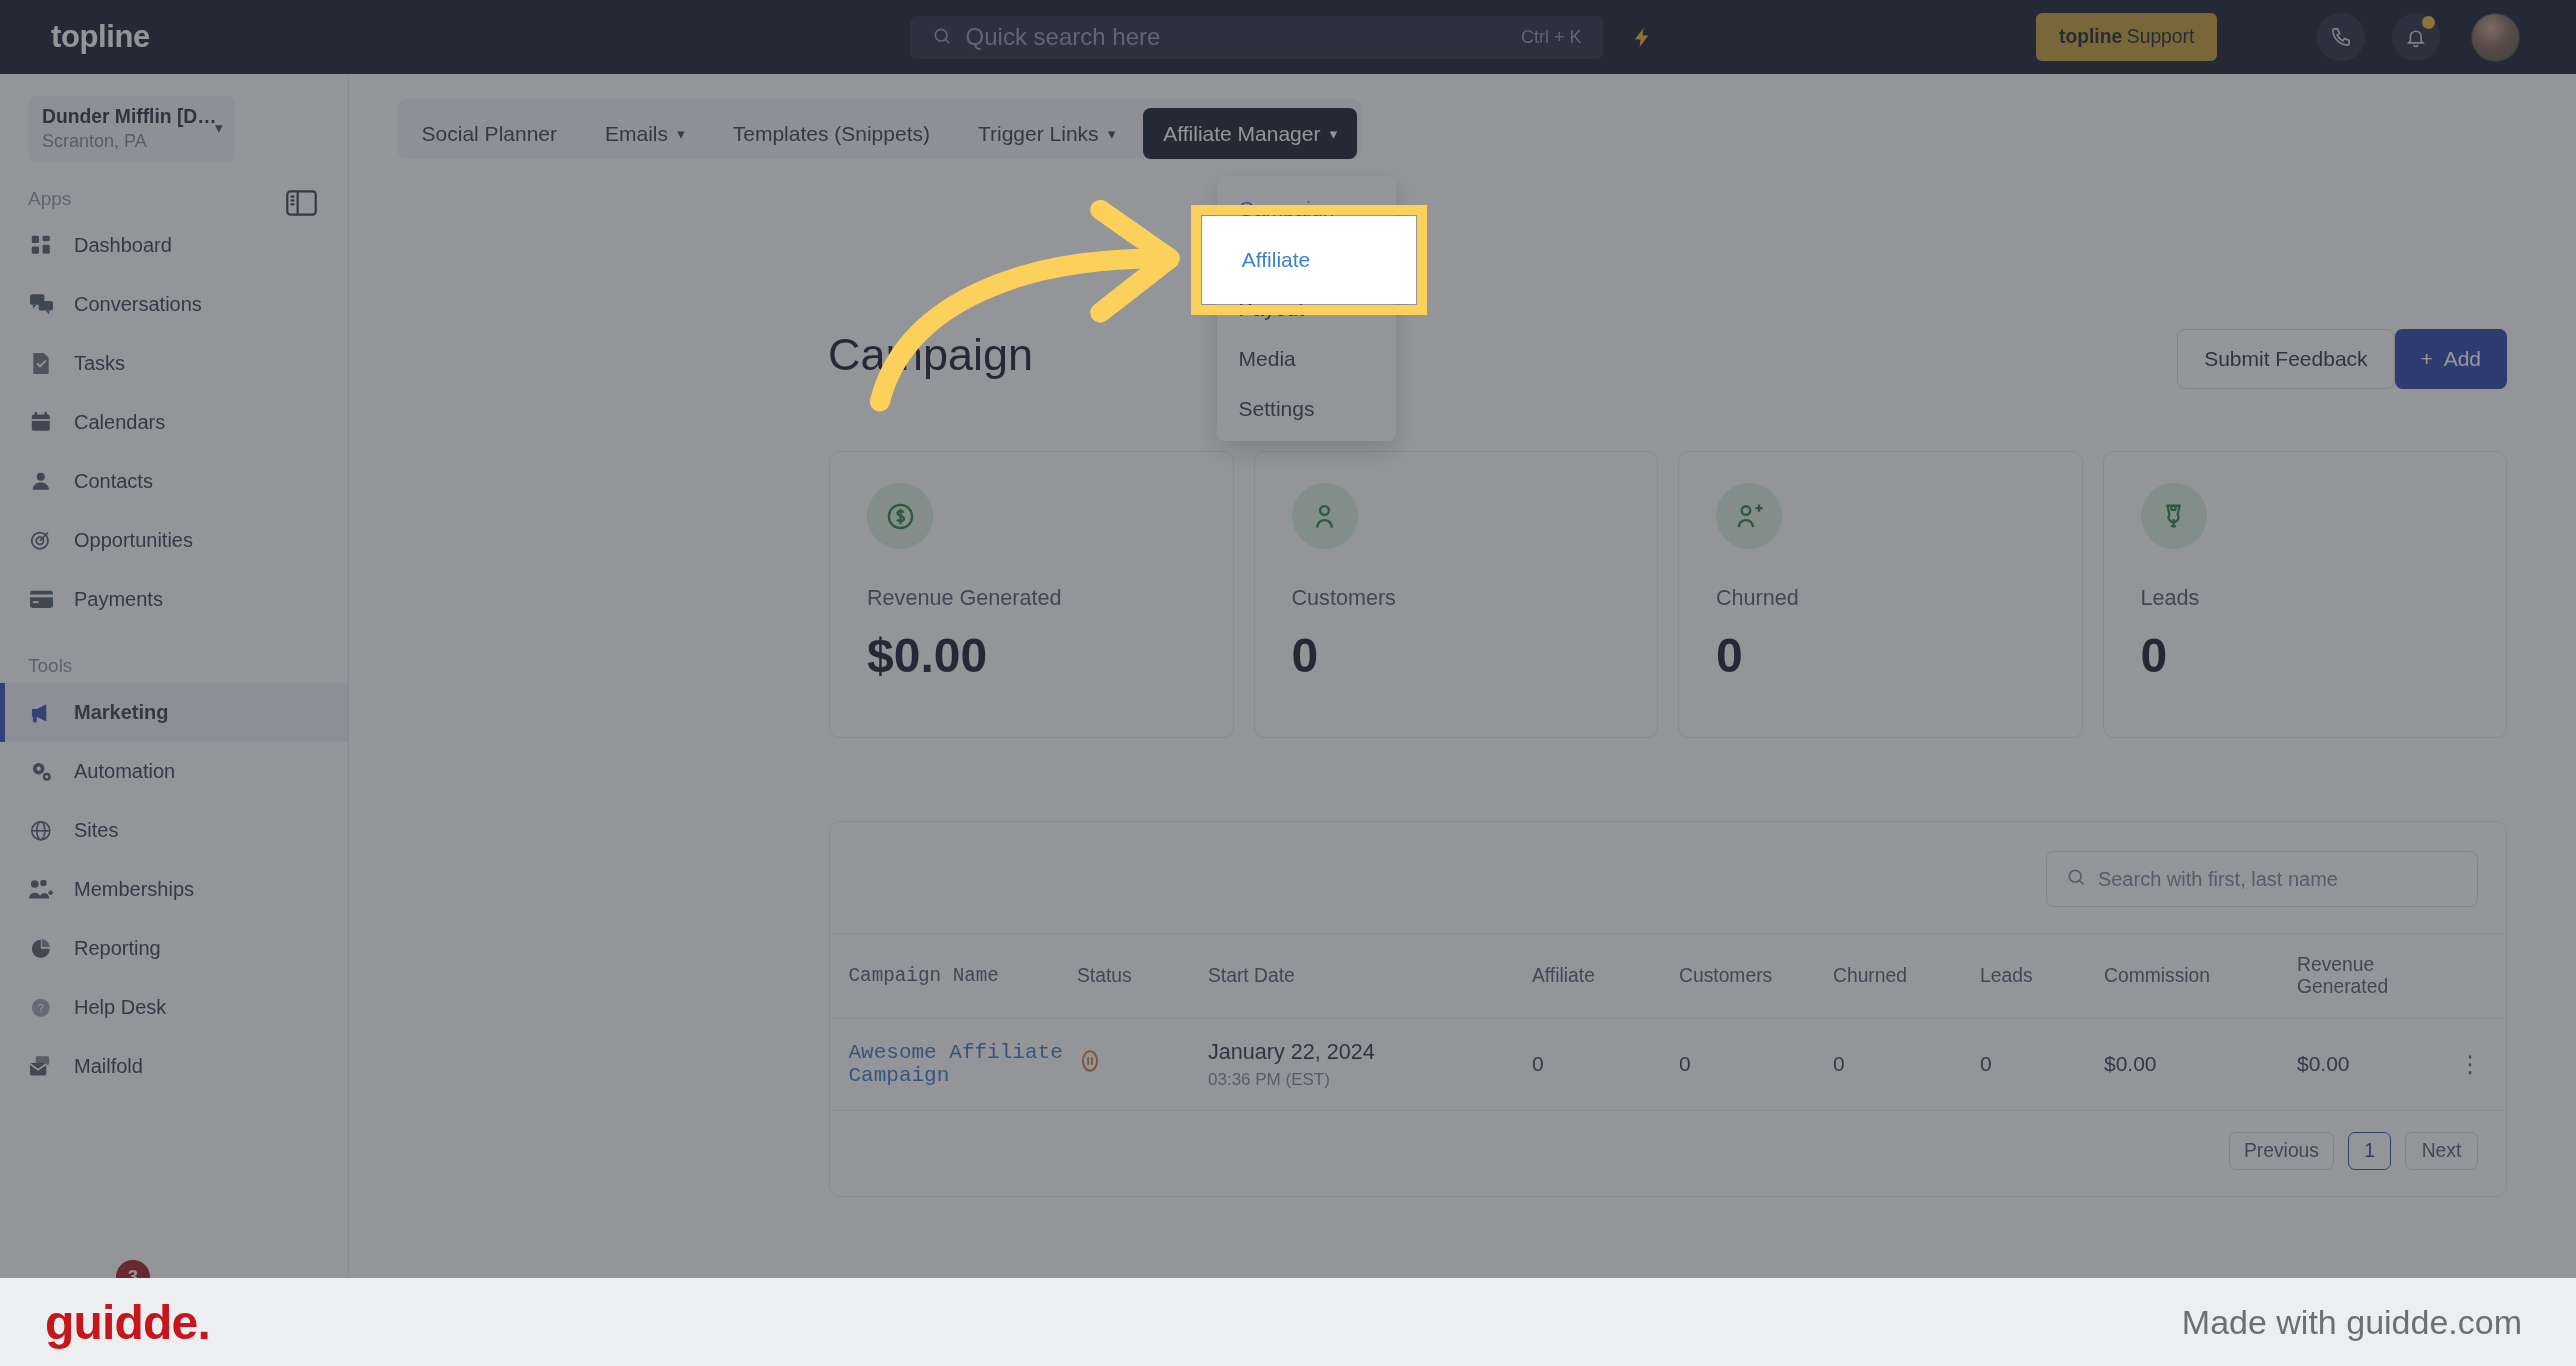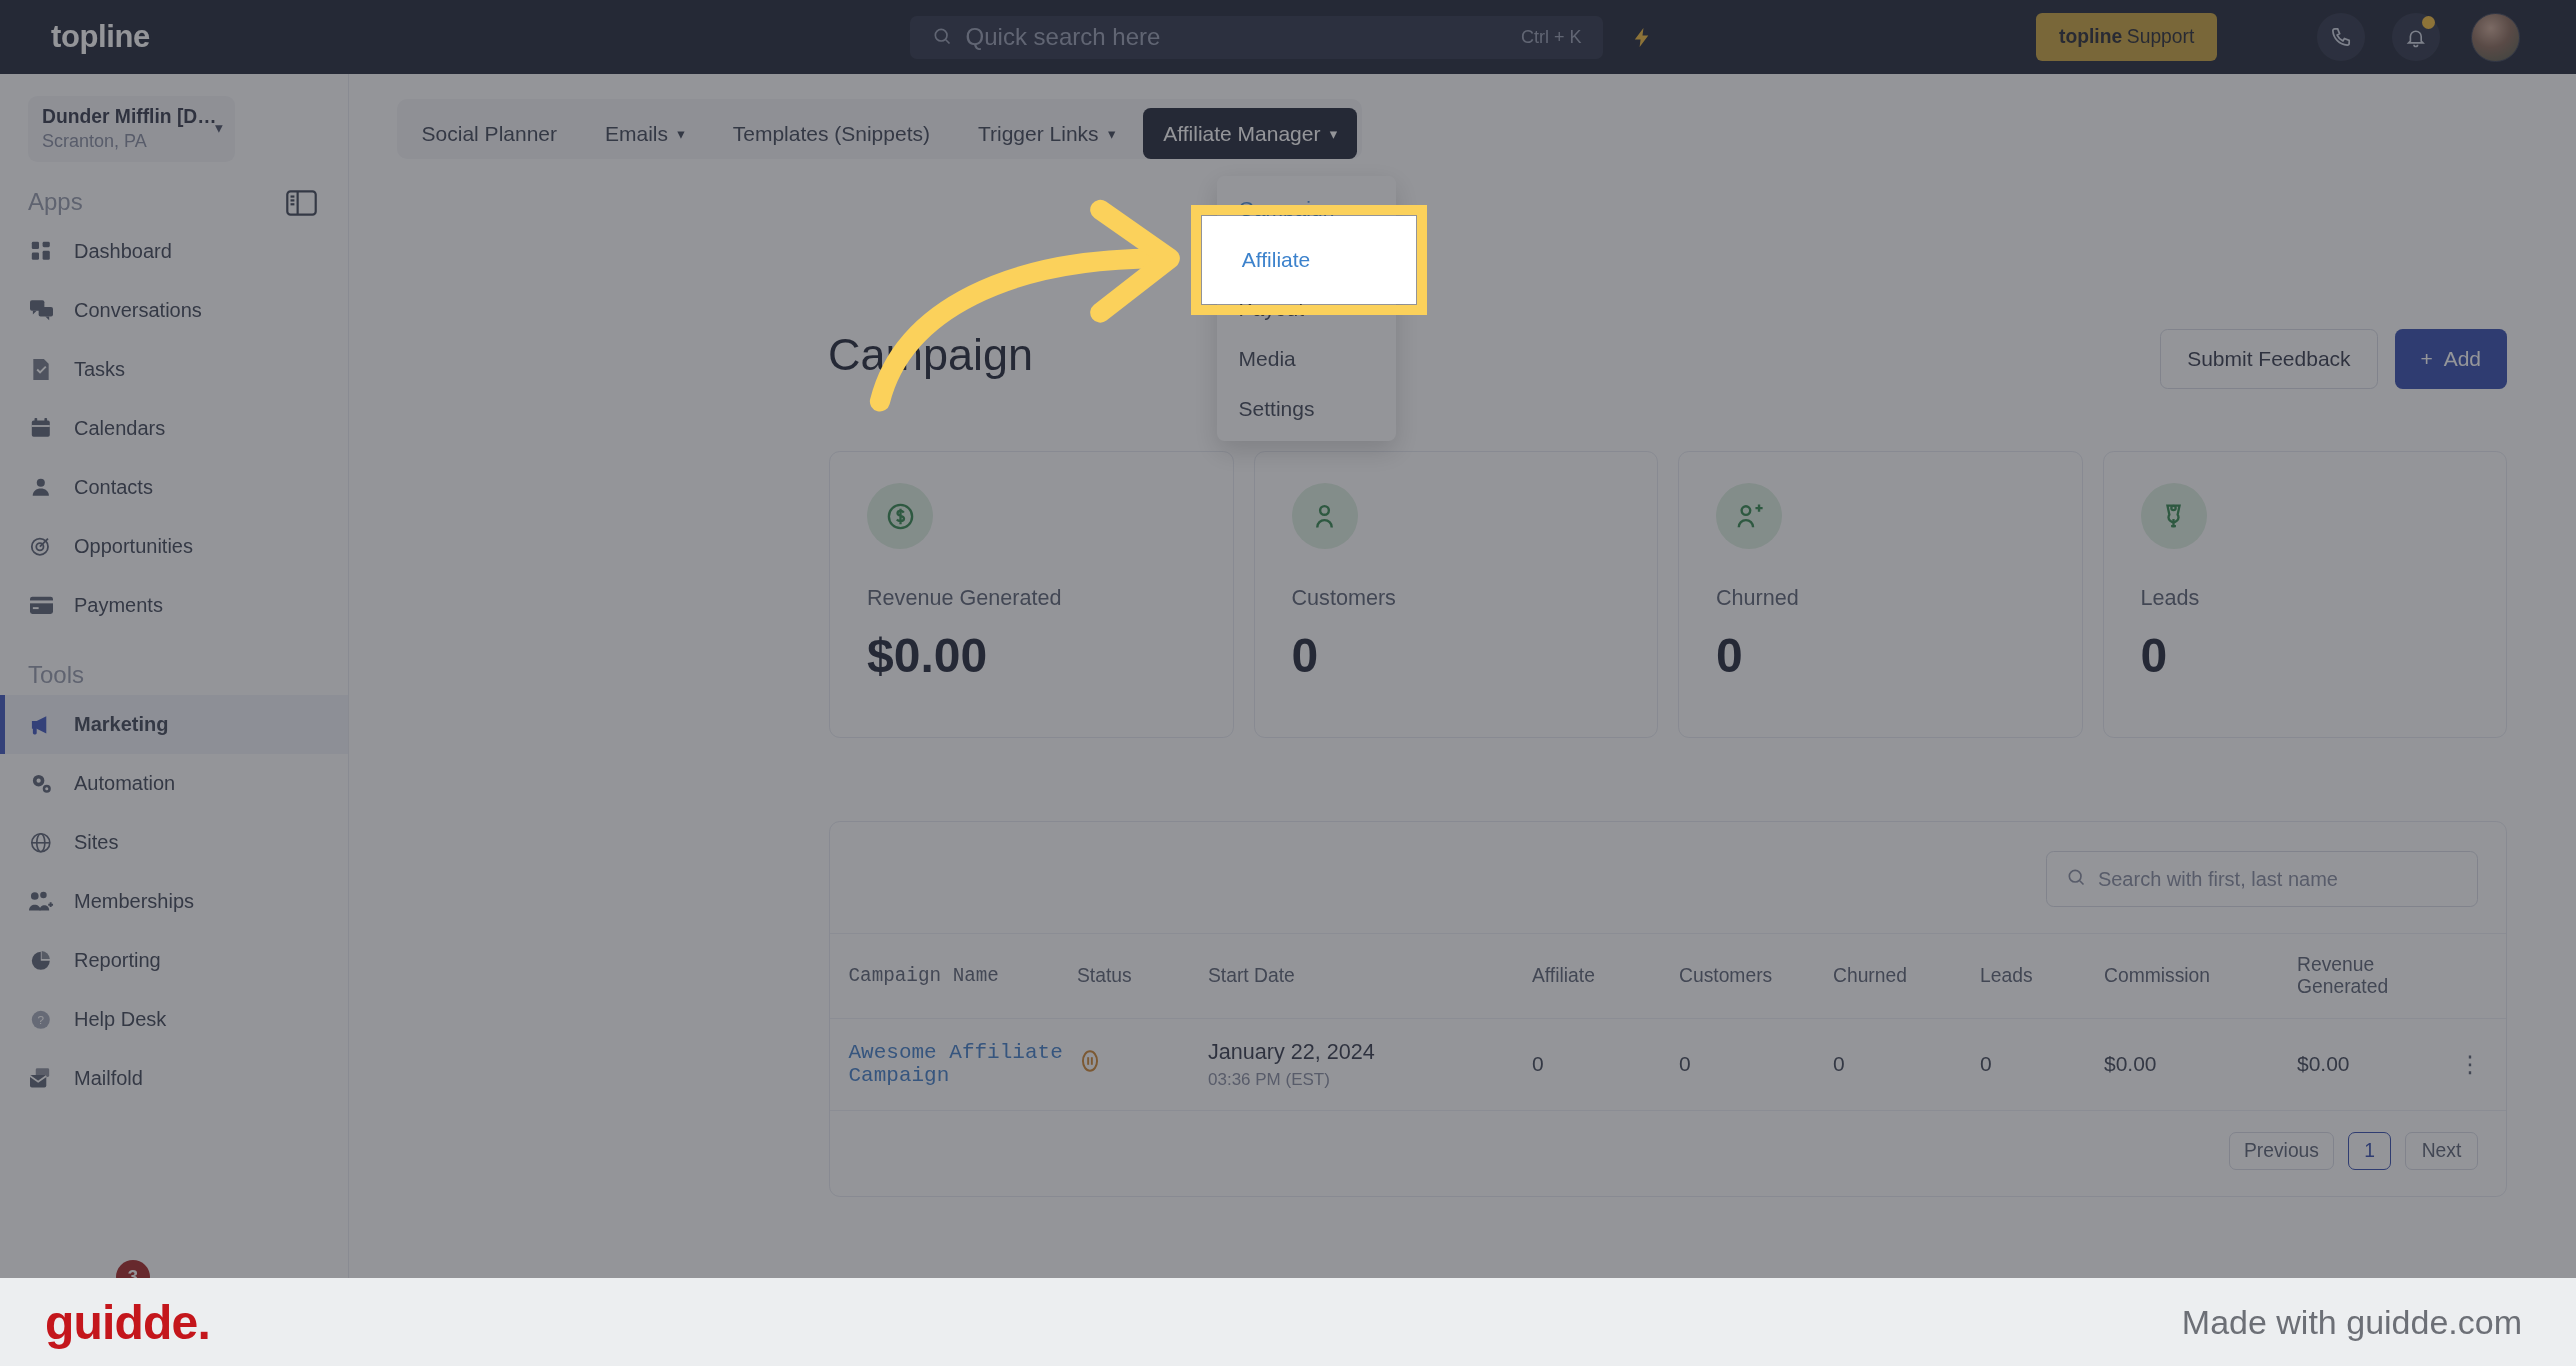--- a/index.html
+++ b/index.html
@@ -70,21 +70,21 @@
     background: #f3f4f7; border-radius: 9.3px; padding: 10px 14px;
     position: relative;
   }
   .acct .nm { font-size: 19.3px; font-weight: 700; color: #1f2539; white-space: nowrap; }
   .acct .sub { font-size: 18px; color: #7b8197; margin-top: 3.1px; }
   .acct .chev { position: absolute; right: 12.4px; top: 23px; color: #3a4158; font-size: 15.4px; }
   .panel-toggle {
     position: absolute; top: 116px; left: 286px; width: 31px; height: 26px;
   }
   .sec-label {
-    margin: 26px 0 6.2px 28px; font-size: 24px; color: #8b91a4;
+    margin: 26px 0 6.2px 28px; font-size: 19px; color: #8b91a4;
   }
   .nav-item {
     display: flex; align-items: center; gap: 20px;
     height: 59px; padding-left: 28px; position: relative;
     font-size: 20px; color: #2c3346;
   }
   .nav-item.active { background: #f0f2f8; font-weight: 600; }
   .nav-item.active::before {
     content: ""; position: absolute; left: 0; top: 0; bottom: 0;
     width: 5.4px; background: #2b46b8;
@@ -122,21 +122,21 @@
   }
   .tab.active { background: #0b1124; color: #ffffff; }
   .tab .cv { font-size: 14.7px; }
 
   .page-head {
     position: absolute; left: 479px; top: 255px; right: 0;
     display: flex; align-items: center;
   }
   .page-title { font-size: 45px; color: #0b1124; font-weight: 400; }
   .head-actions {
-    position: absolute; right: 69px; top: 255px; display: flex; gap: 17px; border-radius: 28px;
+    position: absolute; right: 69px; top: 255px; display: flex;  border-radius: 28px;
   }
   .btn-ghost {
     height: 60px; padding: 0 26px; border: 0.8px solid #d4d8e2;
     border-radius: 7.7px; background: #fff; color: #1f2539;
     font-size: 21px; display: flex; align-items: center;
   }
   .btn-primary {
     height: 60px; padding: 0 26px; border-radius: 7.7px;
     background: #1f3ba6; color: #fff; font-size: 21px;
     display: flex; align-items: center; gap: 10.8px;

